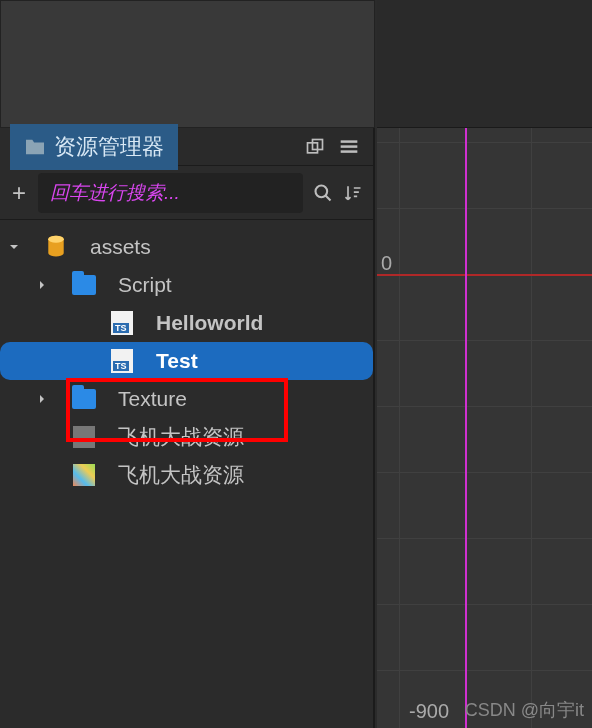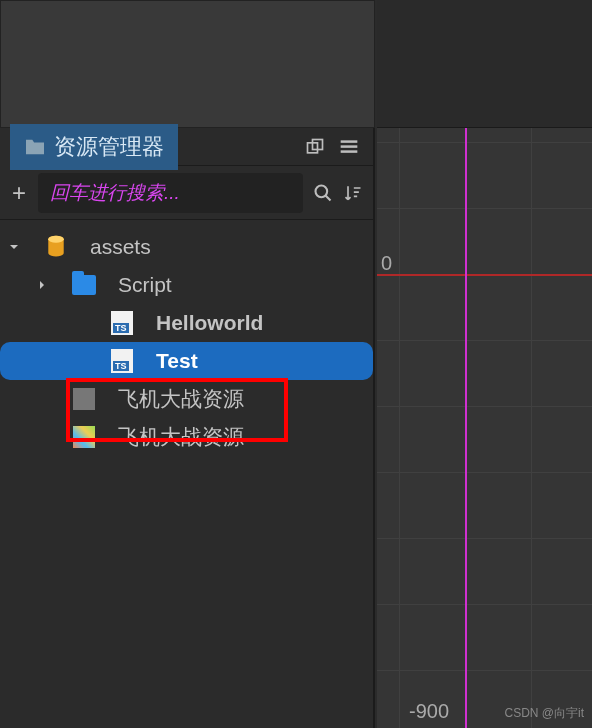--- a/index.html
+++ b/index.html
@@ -71,21 +71,21 @@
       position: absolute; left: 377px; top: 0; width: 215px; height: 728px;
       background: #353535;
     }
     .grid { position: absolute; inset: 0; }
     .vline, .hline { position: absolute; background: #404040; }
     .vline { width: 1px; height: 100%; }
     .hline { height: 1px; width: 100%; }
     .vline.axis-y { background: #d030d0; width: 2px; left: 88px; }
     .hline.axis-x { background: #b02828; height: 2px; top: 274px; }
     .coord-label { position: absolute; color: #aaa; font-size: 20px; }
-    .watermark { position: absolute; right: 8px; bottom: 6px; color: #888; font-size: 12px; }
+    .watermark { position: absolute; right: 8px; bottom: 6px; color: #888; font-size: 18px; }
     .scene-top-dark { position: absolute; left: 377px; top: 0; width: 215px; height: 128px; background: #2a2a2a; border-bottom: 1px solid #1a1a1a; }
   </style>
 </head>
 <body>
 
 <div class="scene">
   <div class="grid">
     <div class="vline" style="left:22px"></div>
     <div class="vline" style="left:88px"></div>
     <div class="vline" style="left:154px"></div>
@@ -193,20 +193,31 @@
     </div>
 
     <div class="tree-row indent-2 selected">
       <span class="chev"></span>
       <span class="ico">
           <span class="ts-ico"></span>
         </span>
       <span class="label">Test</span>
     </div>
 
+    <div class="tree-row indent-1">
+      <span class="chev">
+          <svg viewBox="0 0 10 10" fill="#c4c4c4">
+            <path d="M3 1l4 4-4 4z"></path>
+          </svg>
+        </span>
+      <span class="ico">
+          <span class="folder-ico"></span>
+        </span>
+      <span class="label">Texture</span>
+    </div>
 
     <div class="tree-row indent-1">
       <span class="chev"></span>
       <span class="ico">
           <span class="gray-ico"></span>
         </span>
       <span class="label">飞机大战资源</span>
     </div>
 
     <div class="tree-row indent-1">

